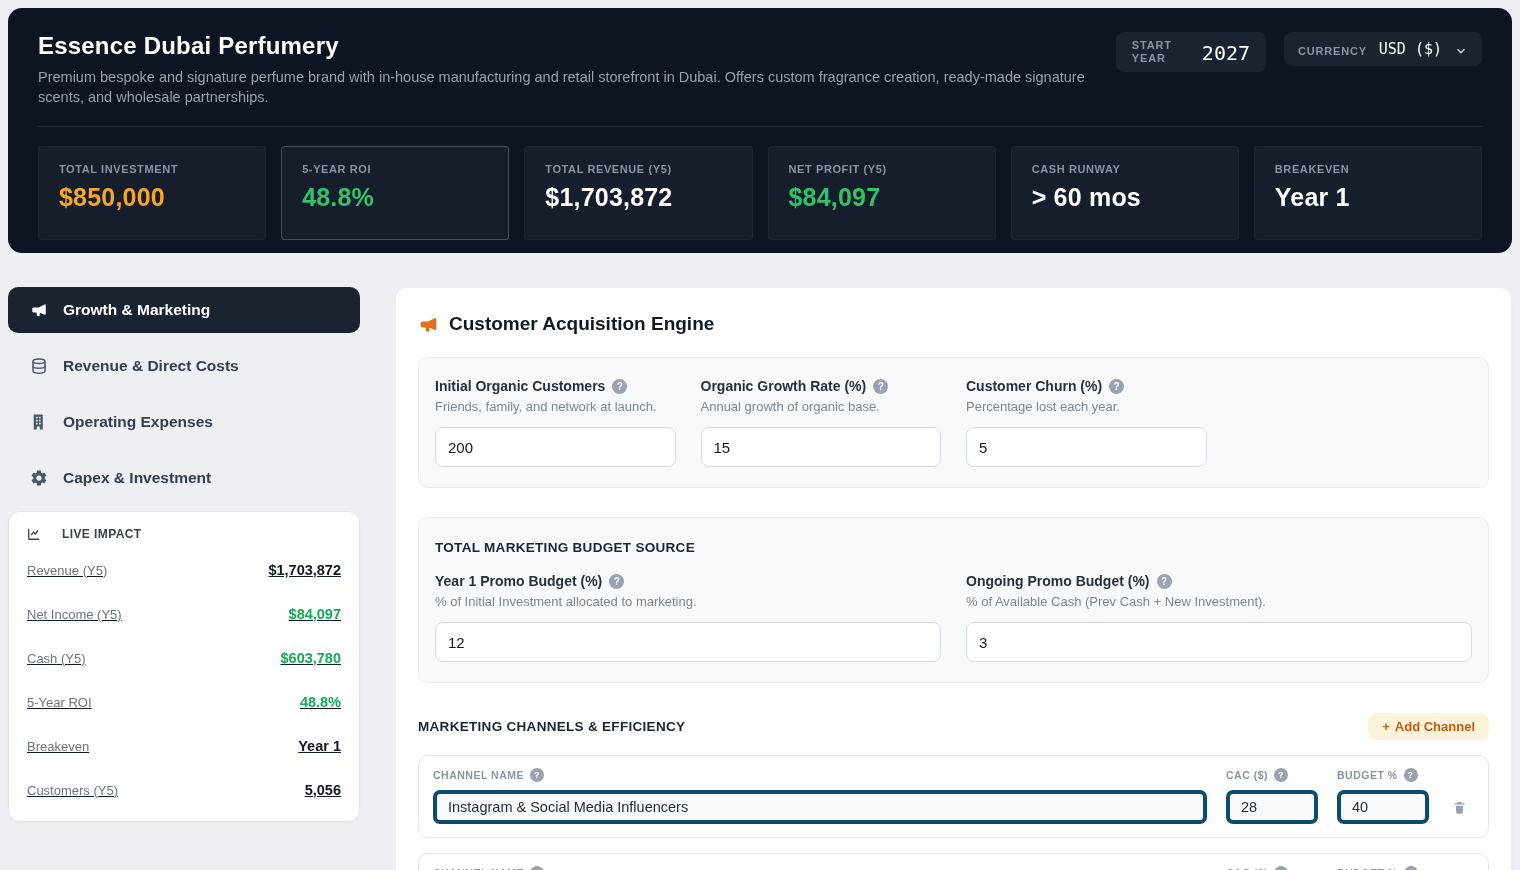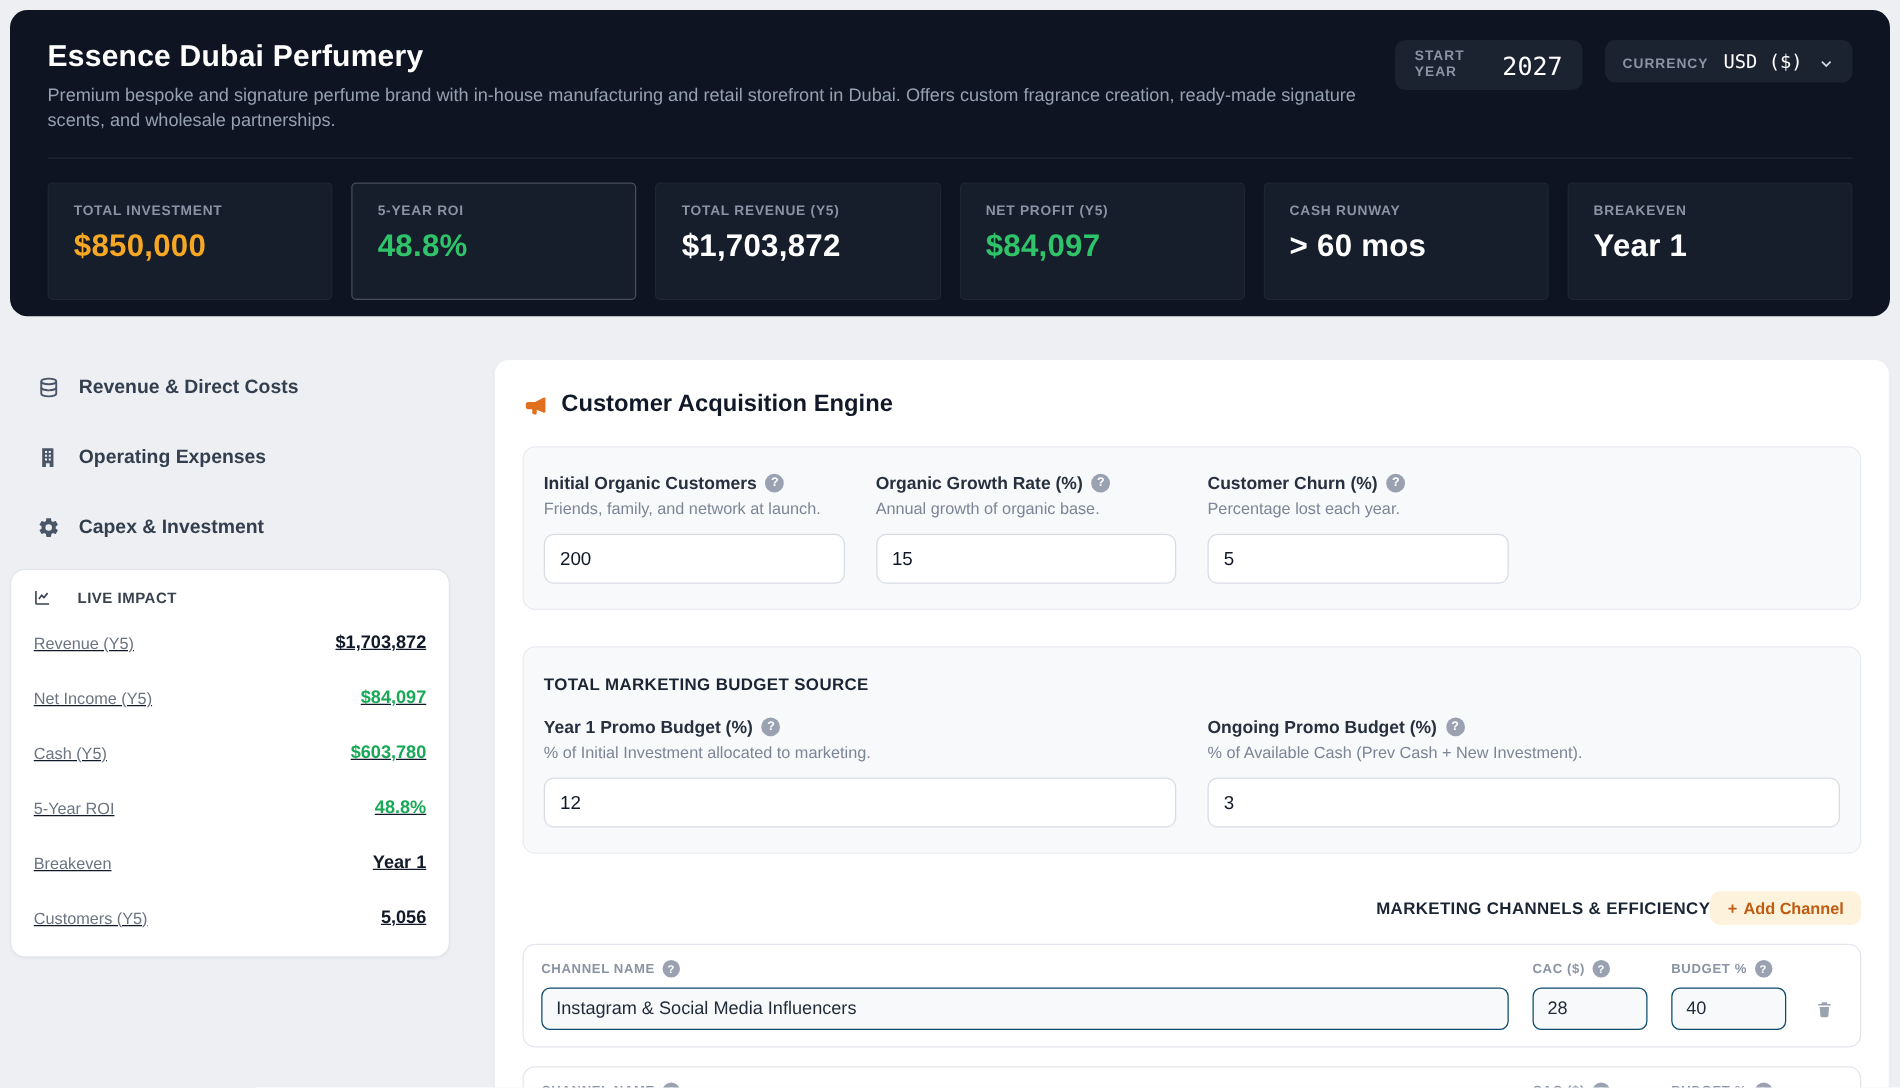--- a/index.html
+++ b/index.html
@@ -96,39 +96,39 @@
   }
   .help::before { content:"?"; }
   .field-help { font-size:13px; color:#7c8595; margin-top:5px; }
   .field input {
     width:100%; height:40px; margin-top:13px; border:1px solid #d7dce4; border-radius:8px;
     background:#ffffff; padding:0 12px; font-size:15px; color:#111827;
     font-family:"Liberation Sans", sans-serif; outline:none;
   }
   .panel-heading { font-size:13.5px; font-weight:700; letter-spacing:.3px; color:#1b2433; }
 
-  .channels-head { display:flex; align-items:center; justify-content:flex-end; margin-top:30px; }
+  .channels-head { display:flex; align-items:center; justify-content:space-between; margin-top:30px; }
   .add-btn {
     background:#fdf3dd; color:#c05c12; border:none; border-radius:8px;
     padding:6px 14px; font-size:13px; font-weight:600; cursor:pointer;
     font-family:"Liberation Sans", sans-serif; display:flex; align-items:center; gap:5px;
   }
   .channel-card {
     border:1px solid #e2e6ec; border-radius:10px; background:#ffffff;
     padding:12px 14px 13px 14px; margin-top:15px;
   }
   .channel-grid {
     display:grid; grid-template-columns:1fr 92px 92px 26px; column-gap:19px;
     row-gap:8px; align-items:center;
   }
   .col-label { display:flex; align-items:center; gap:6px; font-size:10.5px; font-weight:700;
     letter-spacing:.5px; color:#8b93a3; }
   .col-label .help { width:14px; height:14px; font-size:9px; }
   .channel-grid input {
-    height:34px; border:1px solid #0c4a6e; border-radius:7px; background:#f8f9fb;
+    height:34px; border:4px solid #0c4a6e; border-radius:7px; background:#f8f9fb;
     padding:0 11px; font-size:14.5px; color:#1f2937; width:100%;
     font-family:"Liberation Sans", sans-serif; outline:none;
   }
   .trash-btn { background:none; border:none; cursor:pointer; width:22px; height:24px;
     display:flex; align-items:center; justify-content:center; }
   .trash-btn svg { width:15px; height:17px; color:#9aa2b0; }
 </style>
 </head>
 <body>
 
@@ -177,20 +177,26 @@
     <div class="kpi-card">
       <div class="kpi-label">BREAKEVEN</div>
       <div class="kpi-value" style="color: rgb(255, 255, 255);">Year 1</div>
     </div>
   </div>
 </div>
 
 <div class="content">
 
   <div class="sidebar">
+    <div class="nav-item active">
+      <svg class="nav-icon" viewBox="0 0 24 24" fill="currentColor">
+        <path d="M21 4.6v12.8c0 .8-.8 1.3-1.5 1L13 15.7V19c0 .9-.9 1.5-1.7 1.2l-1.6-.6c-.5-.2-.8-.6-.8-1.1v-3.2H5c-1.1 0-2-.9-2-2v-2.6c0-1.1.9-2 2-2h6.5l8-4.1c.7-.4 1.5.1 1.5 1z"></path>
+      </svg>
+      <span>Growth &amp; Marketing</span>
+    </div>
     <div class="nav-item">
       <svg class="nav-icon" viewBox="0 0 24 24" fill="none" stroke="currentColor" stroke-width="2">
         <ellipse cx="12" cy="5.5" rx="8" ry="3"></ellipse>
         <path d="M4 5.5V12c0 1.7 3.6 3 8 3s8-1.3 8-3V5.5"></path>
         <path d="M4 12v6.5c0 1.7 3.6 3 8 3s8-1.3 8-3V12"></path>
       </svg>
       <span>Revenue &amp; Direct Costs</span>
     </div>
     <div class="nav-item">
       <svg class="nav-icon" viewBox="0 0 24 24" fill="currentColor">

